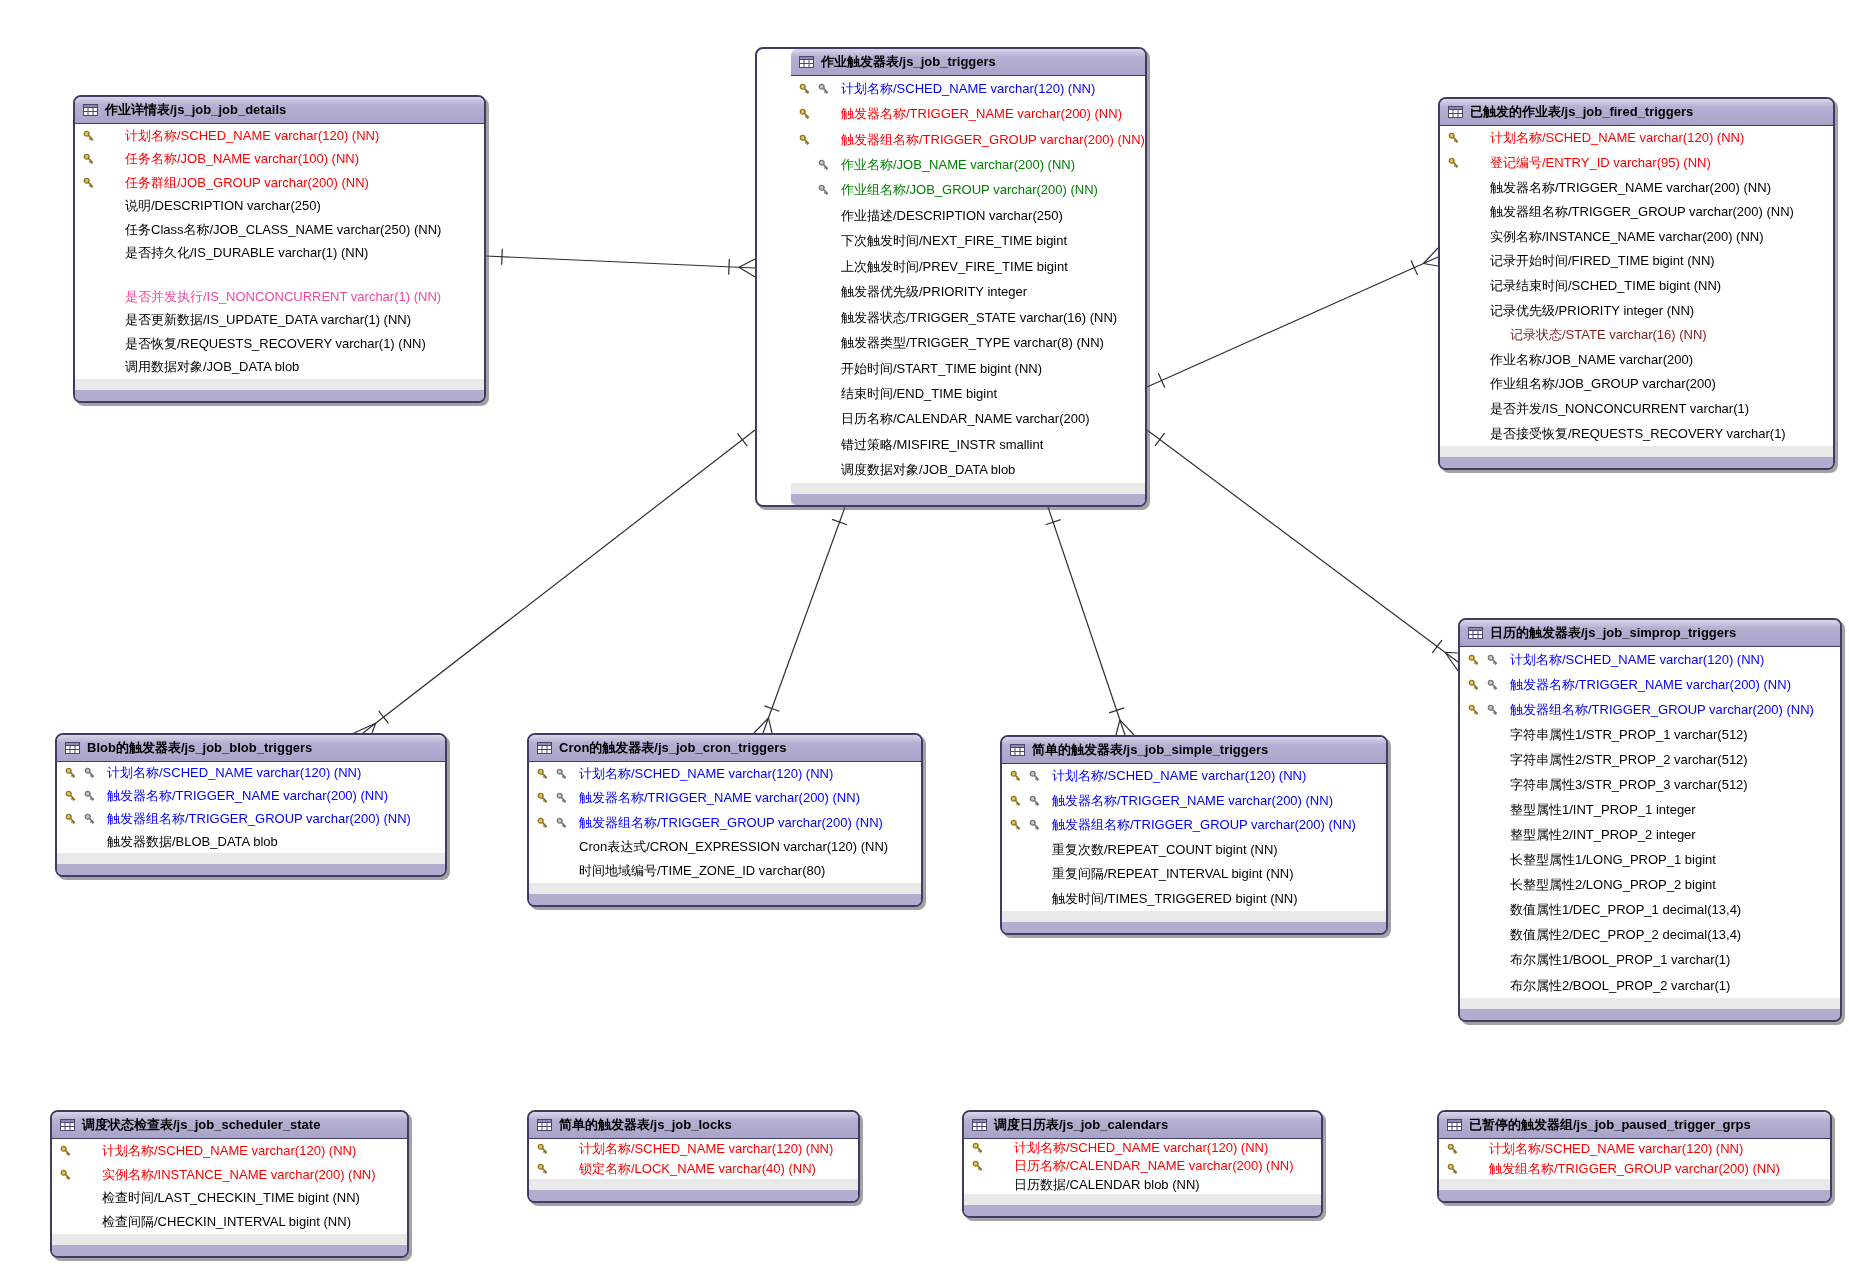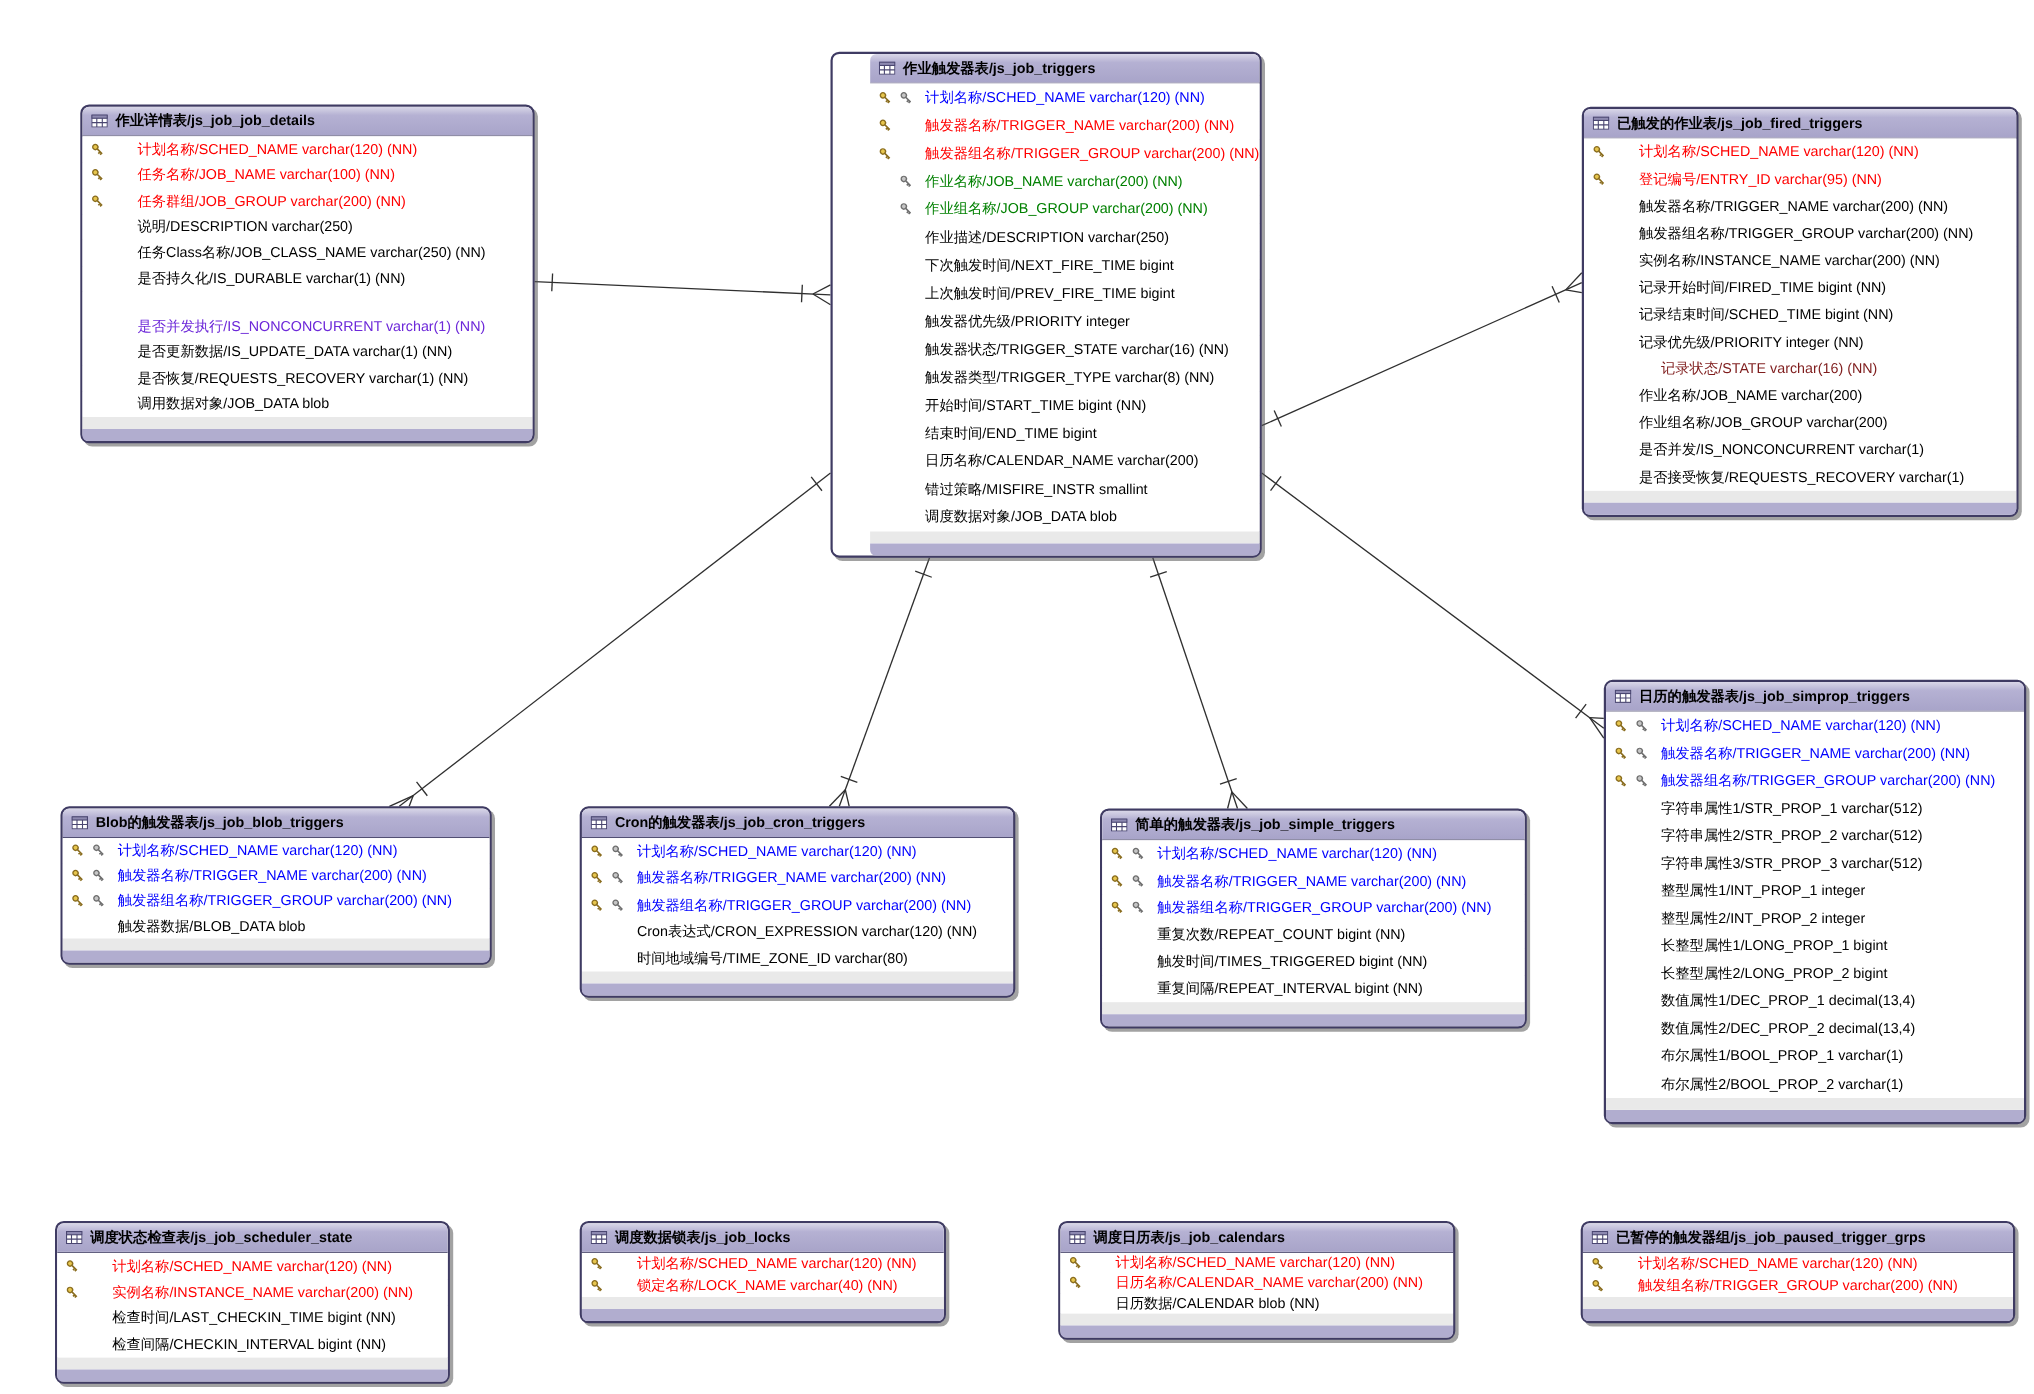--- a/index.html
+++ b/index.html
@@ -130,21 +130,21 @@
         <div class="trow">
           <span style="color: rgb(0, 0, 0);">说明/DESCRIPTION varchar(250)</span>
         </div>
         <div class="trow">
           <span style="color: rgb(0, 0, 0);">任务Class名称/JOB_CLASS_NAME varchar(250) (NN)</span>
         </div>
         <div class="trow">
           <span style="color: rgb(0, 0, 0);">是否持久化/IS_DURABLE varchar(1) (NN)</span>
         </div>
         <div class="trow">
-          <span style="color: #6d28d9; margin-top: 20px;">是否并发执行/IS_NONCONCURRENT varchar(1) (NN)</span>
+          <span style="color: #ec4899; margin-top: 20px;">是否并发执行/IS_NONCONCURRENT varchar(1) (NN)</span>
         </div>
         <div class="trow">
           <span style="color: rgb(0, 0, 0);">是否更新数据/IS_UPDATE_DATA varchar(1) (NN)</span>
         </div>
         <div class="trow">
           <span style="color: rgb(0, 0, 0);">是否恢复/REQUESTS_RECOVERY varchar(1) (NN)</span>
         </div>
         <div class="trow">
           <span style="color: rgb(0, 0, 0);">调用数据对象/JOB_DATA blob</span>
         </div>
@@ -662,25 +662,25 @@
                 <path d="M7 8 H14.2 M11.2 8 v2.6 M13.3 8 v2.1" stroke-width="1.7"></path>
               </g>
             </svg>
           </span>
           <span style="color: rgb(0, 0, 255);">触发器组名称/TRIGGER_GROUP varchar(200) (NN)</span>
         </div>
         <div class="trow">
           <span style="color: rgb(0, 0, 0);">重复次数/REPEAT_COUNT bigint (NN)</span>
         </div>
         <div class="trow">
+          <span style="color: rgb(0, 0, 0);">重复间隔/REPEAT_INTERVAL bigint (NN)</span>
+        </div>
+        <div class="trow">
           <span style="color: rgb(0, 0, 0);">触发时间/TIMES_TRIGGERED bigint (NN)</span>
         </div>
-        <div class="trow">
-          <span style="color: rgb(0, 0, 0);">重复间隔/REPEAT_INTERVAL bigint (NN)</span>
-        </div>
       </div>
       <div class="tfoot-gray"></div>
       <div class="tfoot-purple"></div>
     </div>
     <div class="table" style="left: 50px; top: 1110px; width: 359px; height: 148px;">
       <div class="thead">
         <span style="display: inline-flex;">
           <svg width="15" height="12" viewBox="0 0 15 12">
             <rect x="0.5" y="0.5" width="14" height="11" fill="#ffffff" stroke="#4a4671"></rect>
             <rect x="0.5" y="0.5" width="14" height="3" fill="#8d89b0" stroke="#4a4671"></rect>
@@ -724,21 +724,21 @@
     </div>
     <div class="table" style="left: 527px; top: 1110px; width: 333px; height: 93px;">
       <div class="thead">
         <span style="display: inline-flex;">
           <svg width="15" height="12" viewBox="0 0 15 12">
             <rect x="0.5" y="0.5" width="14" height="11" fill="#ffffff" stroke="#4a4671"></rect>
             <rect x="0.5" y="0.5" width="14" height="3" fill="#8d89b0" stroke="#4a4671"></rect>
             <path d="M5 3.5 V11.5 M10 3.5 V11.5 M0.5 7.5 H14.5" stroke="#4a4671" fill="none"></path>
           </svg>
         </span>
-        <span class="ttitle">调度数据锁表/js_job_locks</span>
+        <span class="ttitle">简单的触发器表/js_job_locks</span>
       </div>
       <div class="trows">
         <div class="trow">
           <span class="key slot1">
             <svg width="14" height="14" viewBox="0 0 16 16">
               <g transform="rotate(45 8 8)" fill="none" stroke="#8a6d1f" stroke-width="1.4">
                 <circle cx="4.2" cy="8" r="2.7" fill="#e7c64e"></circle>
                 <path d="M7 8 H14.2 M11.2 8 v2.6 M13.3 8 v2.1" stroke-width="1.7"></path>
               </g>
             </svg>

